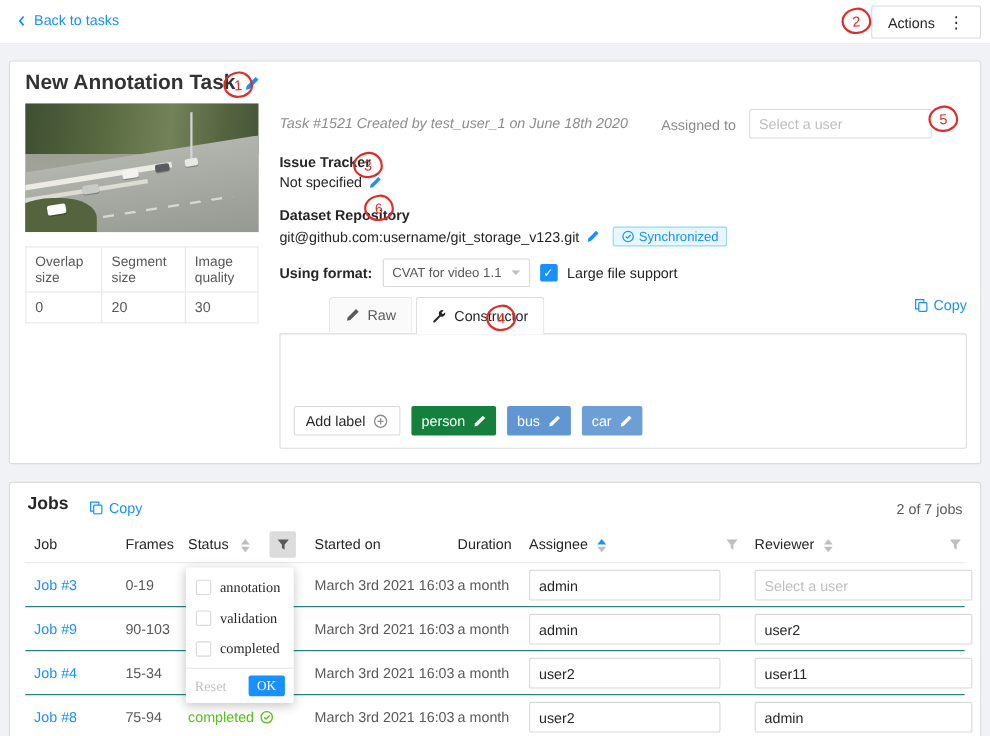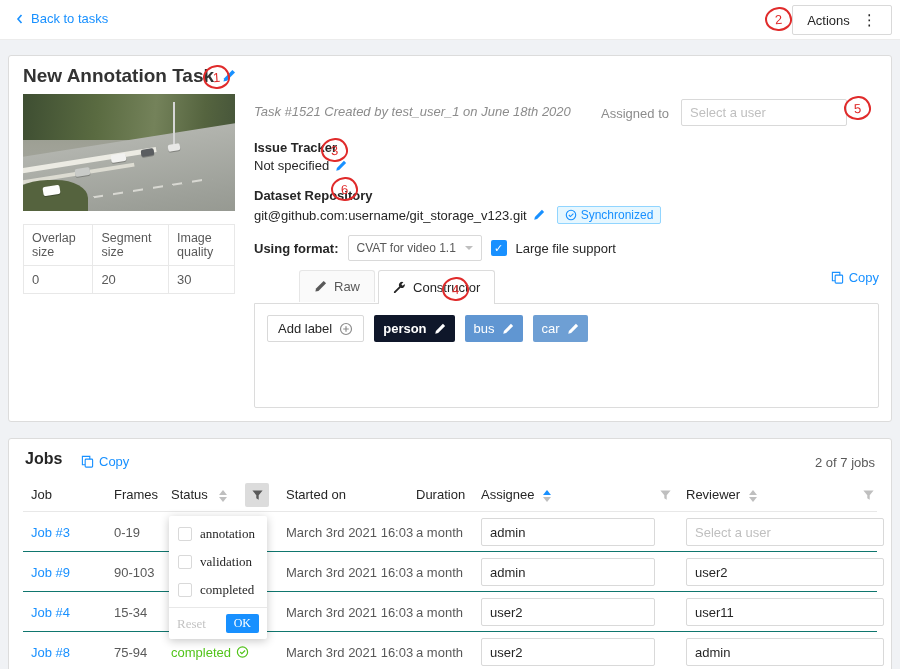--- a/index.html
+++ b/index.html
@@ -48,21 +48,21 @@
   .format-row{position:absolute;left:245px;top:179px;display:flex;align-items:center;gap:9px;}
   .fmt-label{font-weight:bold;}
   .select{width:134px;height:26px;border:1px solid #d9d9d9;border-radius:2px;display:flex;align-items:center;justify-content:space-between;padding:0 8px;color:#595959;font-size:12px;background:#fff;cursor:pointer;}
   .caret-down{width:0;height:0;border-left:4px solid transparent;border-right:4px solid transparent;border-top:4px solid #bfbfbf;}
   .cbx{width:16px;height:16px;background:#1890ff;border-radius:2px;color:#fff;display:flex;align-items:center;justify-content:center;font-size:11px;cursor:pointer;}
 
   .tabs{position:absolute;left:245px;top:214px;right:12px;height:33px;display:flex;align-items:flex-start;margin-left:45px;}
   .tab{display:flex;align-items:center;gap:7px;height:32px;padding:0 14px;background:#fafafa;border:1px solid #e6e6e6;border-bottom:none;border-radius:3px 3px 0 0;color:#595959;margin-right:3px;position:relative;cursor:pointer;}
   .tab.active{background:#fff;color:#262626;border-color:#dcdcdc;height:34px;margin-bottom:-1px;z-index:3;}
   .copy-inline{margin-left:auto;display:flex;align-items:center;gap:5px;color:#1890ff;margin-bottom:8px;cursor:pointer;}
-  .labels-box{position:absolute;left:245px;top:247px;right:12px;height:105px;border:1px solid #dcdcdc;border-radius:0 2px 2px 2px;padding:11px 12px;display:flex;gap:10px;align-items:flex-start;background:#fff;}
+  .labels-box{position:absolute;left:245px;top:247px;right:12px;height:105px;border:1px solid #dcdcdc;border-radius:0 2px 2px 2px;padding:11px 12px;display:flex;gap:10px;align-items:flex-end;background:#fff;}
   .add-label{display:flex;align-items:center;gap:7px;height:27px;padding:0 10px;border:1px solid #d9d9d9;border-radius:2px;background:#fff;color:#262626;cursor:pointer;}
   .gray-ic{color:#8c8c8c;}
   .tag{display:flex;align-items:center;gap:7px;height:27px;padding:0 9px;border-radius:2px;color:#fff;cursor:pointer;}
 
   
   .jobs-title{position:absolute;left:16px;top:11px;font-size:16px;font-weight:bold;}
   .jobs-copy{position:absolute;left:72px;top:15px;display:flex;gap:5px;align-items:center;color:#1890ff;cursor:pointer;}
   .jobs-count{position:absolute;right:16px;top:16px;color:#595959;}
   .jheader{position:absolute;left:14px;right:14px;top:40px;height:33px;border-bottom:1px solid #e8e8e8;}
   .jh{position:absolute;top:8px;color:#262626;}
@@ -238,21 +238,21 @@
   <div class="labels-box">
     <div class="add-label">
       <span>Add label</span>
       <span class="gray-ic">
           <svg width="14" height="14" viewBox="0 0 14 14" fill="none" stroke="currentColor" stroke-width="1.2">
             <circle cx="7" cy="7" r="5.5"></circle>
             <path d="M7 4.2v5.6M4.2 7h5.6"></path>
           </svg>
         </span>
     </div>
-    <div class="tag" style="background: #0f172a; font-weight: bold;">
+    <div class="tag" style="background: #15803d;">
       <span>person</span>
       <span>
           <svg width="12" height="12" viewBox="0 0 14 14">
             <path d="M10.4 1l2.6 2.6L4.8 11.8l-3.3.7.7-3.3z" fill="currentColor"></path>
           </svg>
         </span>
     </div>
     <div class="tag" style="background: rgb(96, 150, 210);">
       <span>bus</span>
       <span>

